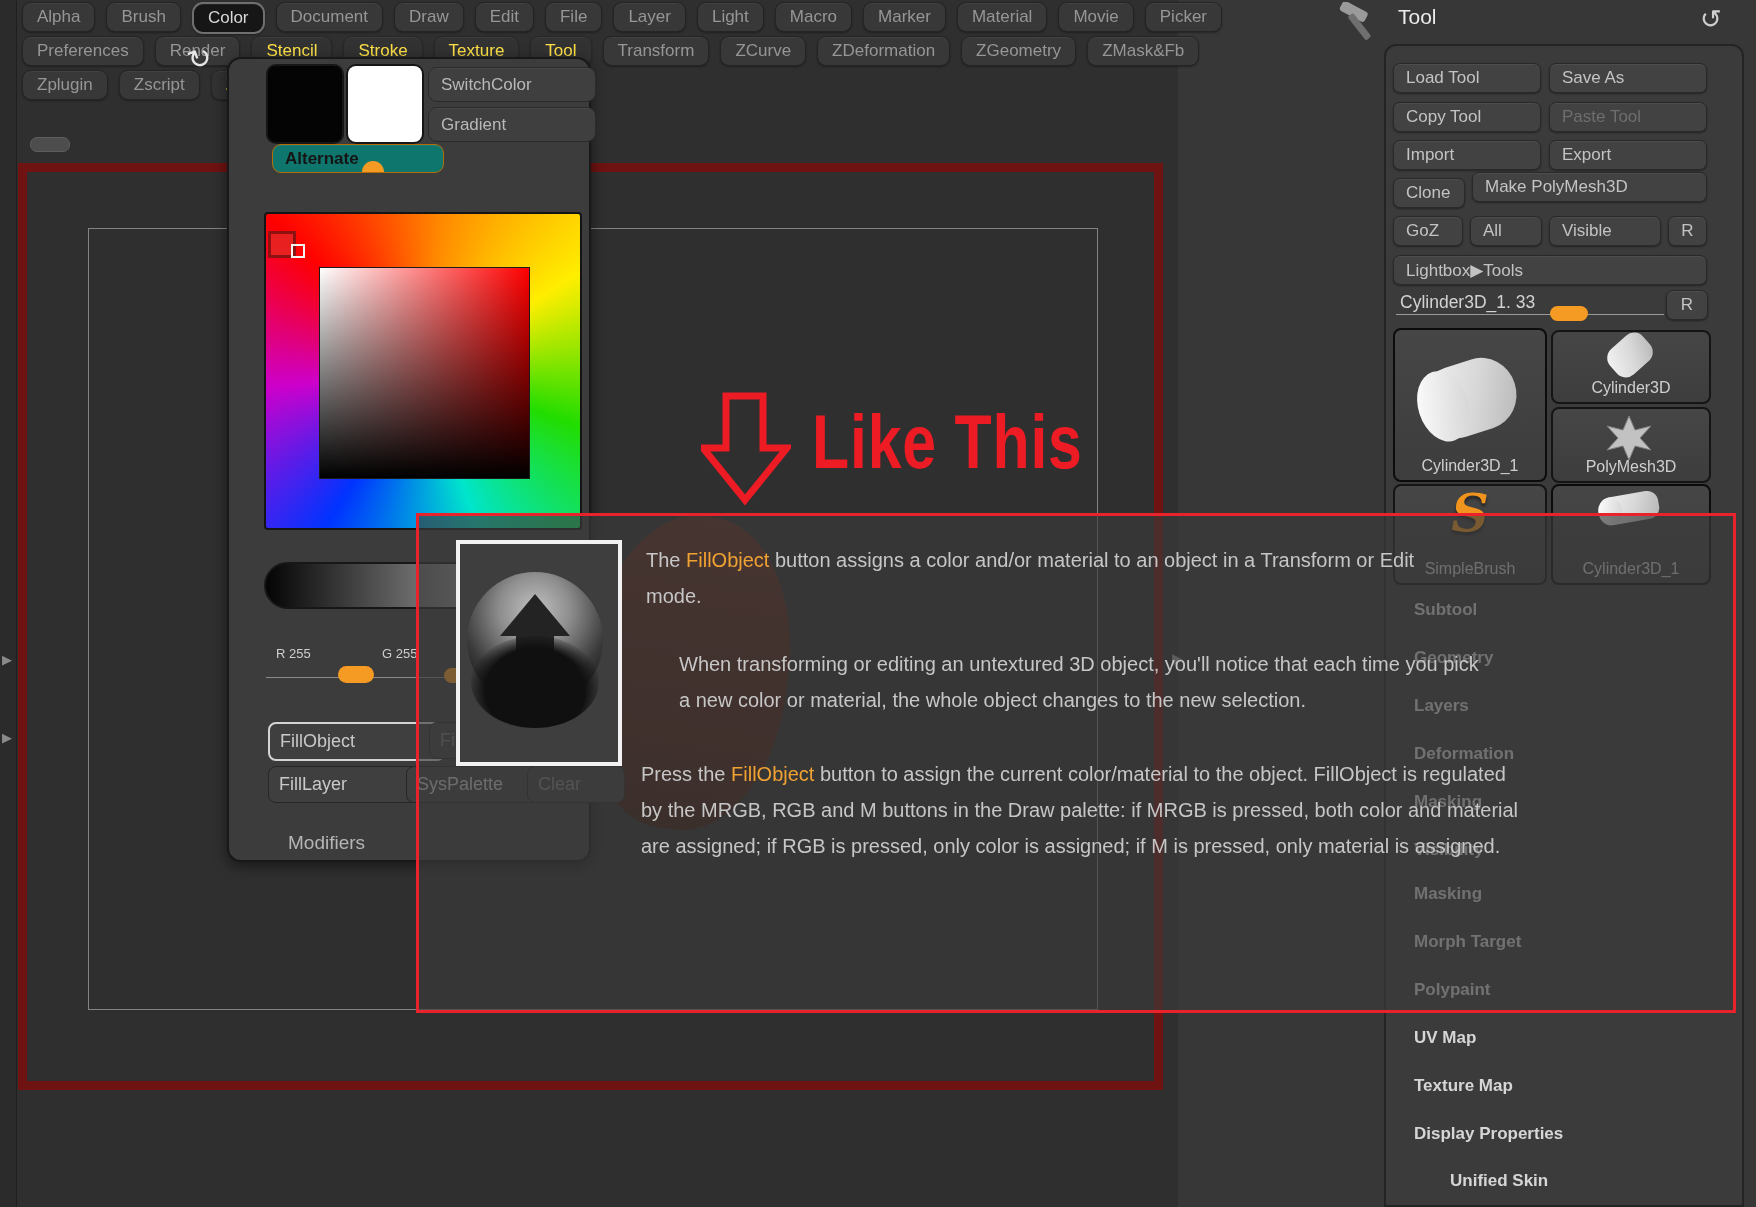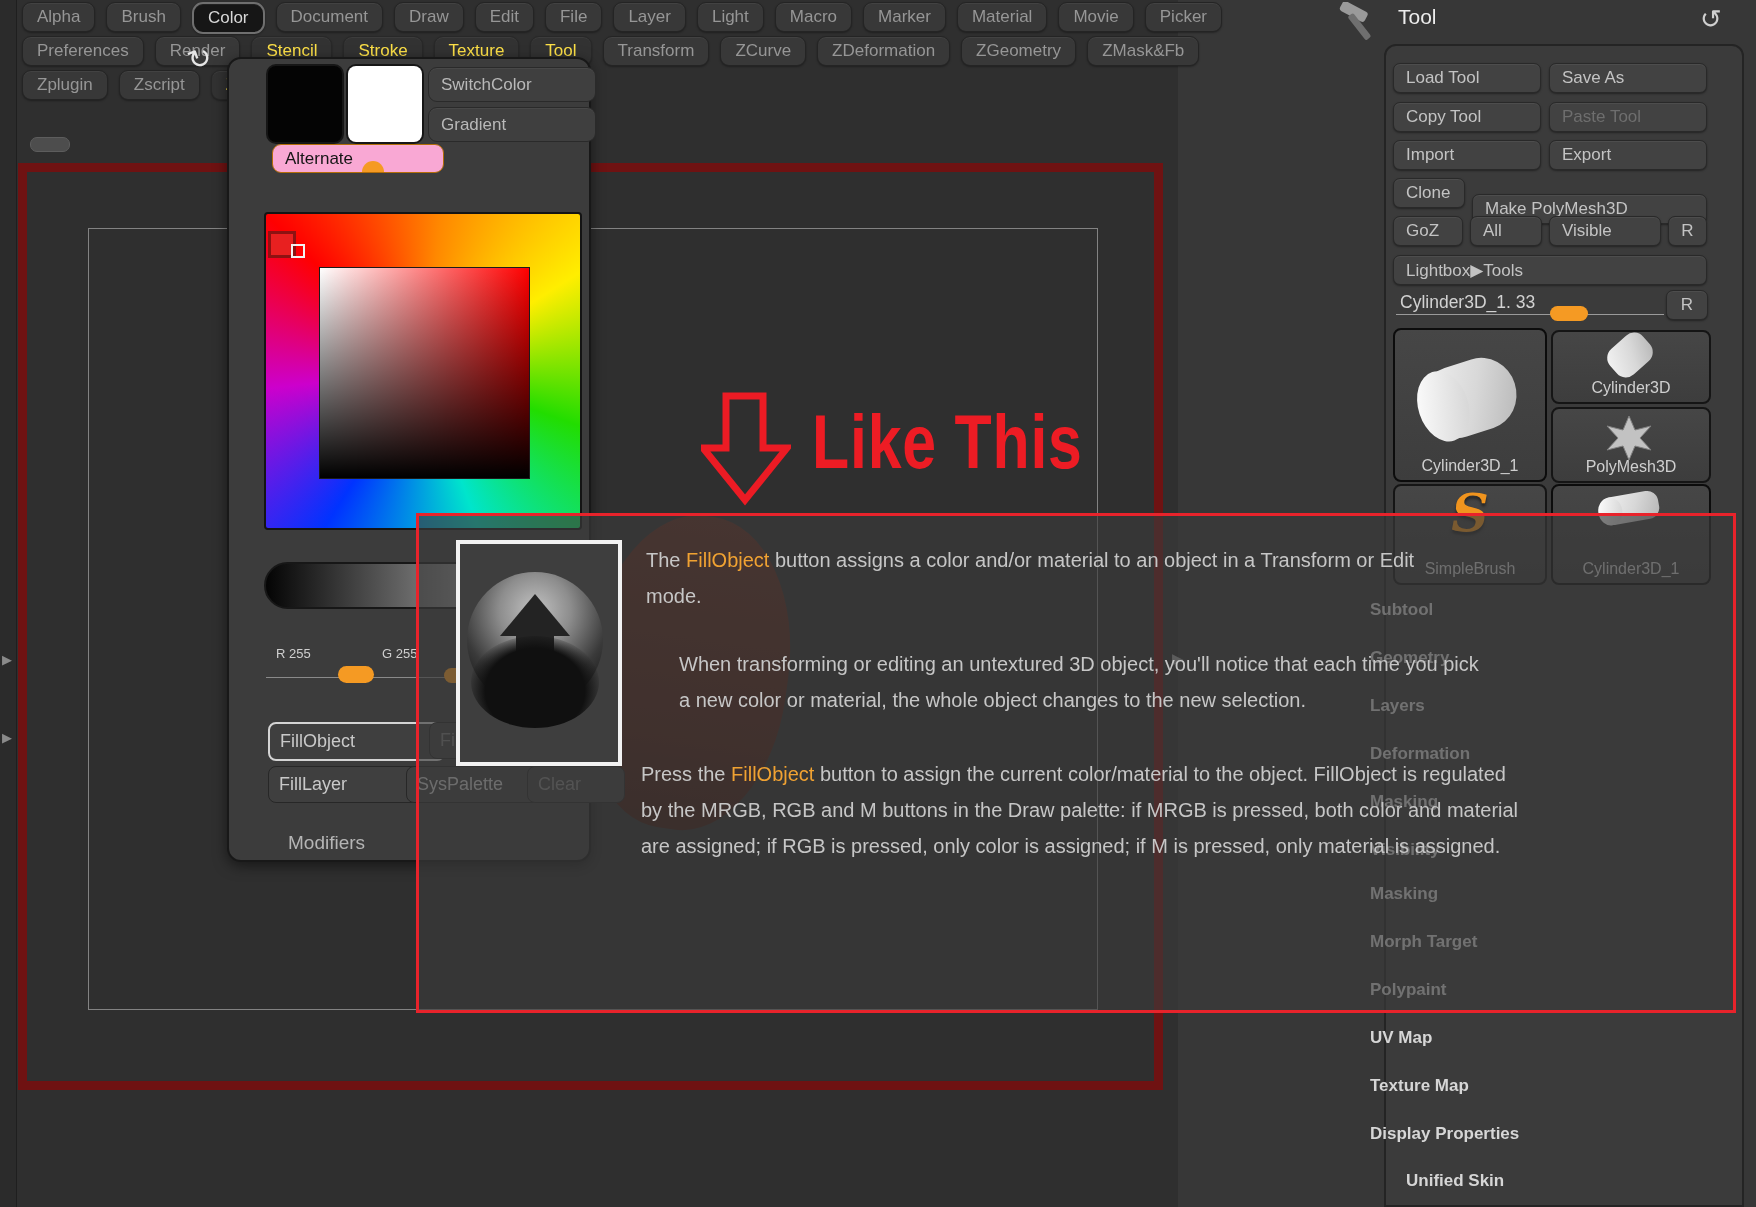--- a/index.html
+++ b/index.html
@@ -19,38 +19,38 @@
   .tbtn{position:absolute;box-sizing:border-box;height:30px;display:flex;align-items:center;
         padding:0 12px;background:#424242;border:1px solid #292929;border-radius:7px;
         color:#c3c3c3;font-size:17px;white-space:nowrap;overflow:hidden;
         box-shadow:inset 0 1px 0 rgba(255,255,255,.06),0 1px 2px rgba(0,0,0,.4);}
   .tbtn.dim{color:#6e6e6e;}
 
   
   #tray{left:1178px;top:0;width:578px;height:1207px;background:#373737;}
   #tool-panel{left:1384px;top:44px;width:360px;height:1163px;background:#3b3b3b;
               border:2px solid #242424;border-radius:12px 12px 0 0;}
-  .section-label{position:absolute;left:1370px;font-size:17px;font-weight:700;color:#d6d6d6;}
+  .section-label{position:absolute;left:1414px;font-size:17px;font-weight:700;color:#d6d6d6;}
 
   .thumb{position:absolute;background:linear-gradient(#464646,#3d3d3d);border:2px solid #151515;
          border-radius:8px;}
   .thumb-label{position:absolute;left:0;right:0;bottom:5px;text-align:center;font-size:16px;color:#cfcfcf;}
 
   
   .cyl-body{position:absolute;background:linear-gradient(115deg,#f2f2f2 5%,#d8d8d8 55%,#b5b5b5 100%);}
   .cyl-cap{position:absolute;border-radius:50%;background:linear-gradient(105deg,#ffffff,#d2d2d2);}
 
   
   #color-panel{left:227px;top:57px;width:364px;height:805px;background:#3c3c3c;
                border:2px solid #181818;border-radius:14px;box-shadow:0 4px 14px rgba(0,0,0,.5);}
   .swatch{position:absolute;border-radius:8px;box-shadow:0 0 0 2px #161616;}
   .cpbtn{position:absolute;height:33px;display:flex;align-items:center;padding:0 12px;
          background:#3f3f3f;border:1px solid #2a2a2a;border-radius:9px;color:#b9b9b9;font-size:17px;
          box-shadow:inset 0 1px 0 rgba(255,255,255,.05);}
-  #alt-btn{background:#f9a8d4;color:#151515;border:1px solid #b36d08;}
+  #alt-btn{background:#0f766e;color:#151515;border:1px solid #b36d08;font-weight:bold;}
   #hue-ring{left:264px;top:212px;width:318px;height:318px;border:2px solid #141414;border-radius:4px;
             background:conic-gradient(from 315deg,#ff0000,#ff8800,#ffee00,#22dd00,#00e5cc,#0033ff,#cc00cc,#ff0000);}
   #sv-square{left:319px;top:267px;width:211px;height:212px;border:1px solid #1b1b1b;
              background:linear-gradient(to top,#000,rgba(0,0,0,0)),linear-gradient(to right,#fff,#f00);}
   #red-indicator{left:268px;top:231px;width:28px;height:27px;background:#e82020;border:3px solid #8e1212;}
   #sv-handle{left:291px;top:244px;width:14px;height:14px;border:2px solid #f2f2f2;background:transparent;}
   #v-bar{left:264px;top:562px;width:306px;height:47px;border:2px solid #171717;border-radius:24px;
          background:linear-gradient(90deg,#040404,#d6d6d6);}
   .slider-label{position:absolute;font-size:13px;color:#cfcfcf;}
   .slider-line{position:absolute;height:1px;background:#8a8a8a;}
@@ -186,21 +186,21 @@
   <div class="abs" style="left:1398px;top:5px;font-size:21px;color:#ececec;">Tool</div>
   <div class="abs glyph" style="left:1700px;top:4px;font-size:26px;">↺</div>
 
   <div class="tbtn" style="left:1393px;top:63px;width:148px;">Load Tool</div>
   <div class="tbtn" style="left:1549px;top:63px;width:158px;">Save As</div>
   <div class="tbtn" style="left:1393px;top:102px;width:148px;">Copy Tool</div>
   <div class="tbtn dim" style="left:1549px;top:102px;width:158px;">Paste Tool</div>
   <div class="tbtn" style="left:1393px;top:140px;width:148px;">Import</div>
   <div class="tbtn" style="left:1549px;top:140px;width:158px;">Export</div>
   <div class="tbtn" style="left:1393px;top:178px;width:72px;">Clone</div>
-  <div class="tbtn" style="left:1472px;top:194px;width:235px;">Make PolyMesh3D</div>
+  <div class="tbtn" style="left:1472px;top:172px;width:235px;">Make PolyMesh3D</div>
   <div class="tbtn" style="left:1393px;top:216px;width:70px;">GoZ</div>
   <div class="tbtn" style="left:1470px;top:216px;width:72px;">All</div>
   <div class="tbtn" style="left:1549px;top:216px;width:112px;">Visible</div>
   <div class="tbtn" style="left:1668px;top:216px;width:39px;justify-content:center;">R</div>
   <div class="tbtn" style="left:1393px;top:255px;width:314px;text-align:right;">Lightbox▶Tools</div>
 
   <div class="abs" style="left:1400px;top:292px;font-size:17.5px;color:#d2d2d2;">Cylinder3D_1. 33</div>
   <div class="slider-line" style="left:1396px;top:314px;width:268px;background:#9a9a9a;"></div>
   <div class="slider-pill" style="left:1550px;top:306px;width:38px;height:15px;"></div>
   <div class="tbtn" style="left:1666px;top:290px;width:42px;justify-content:center;">R</div>

